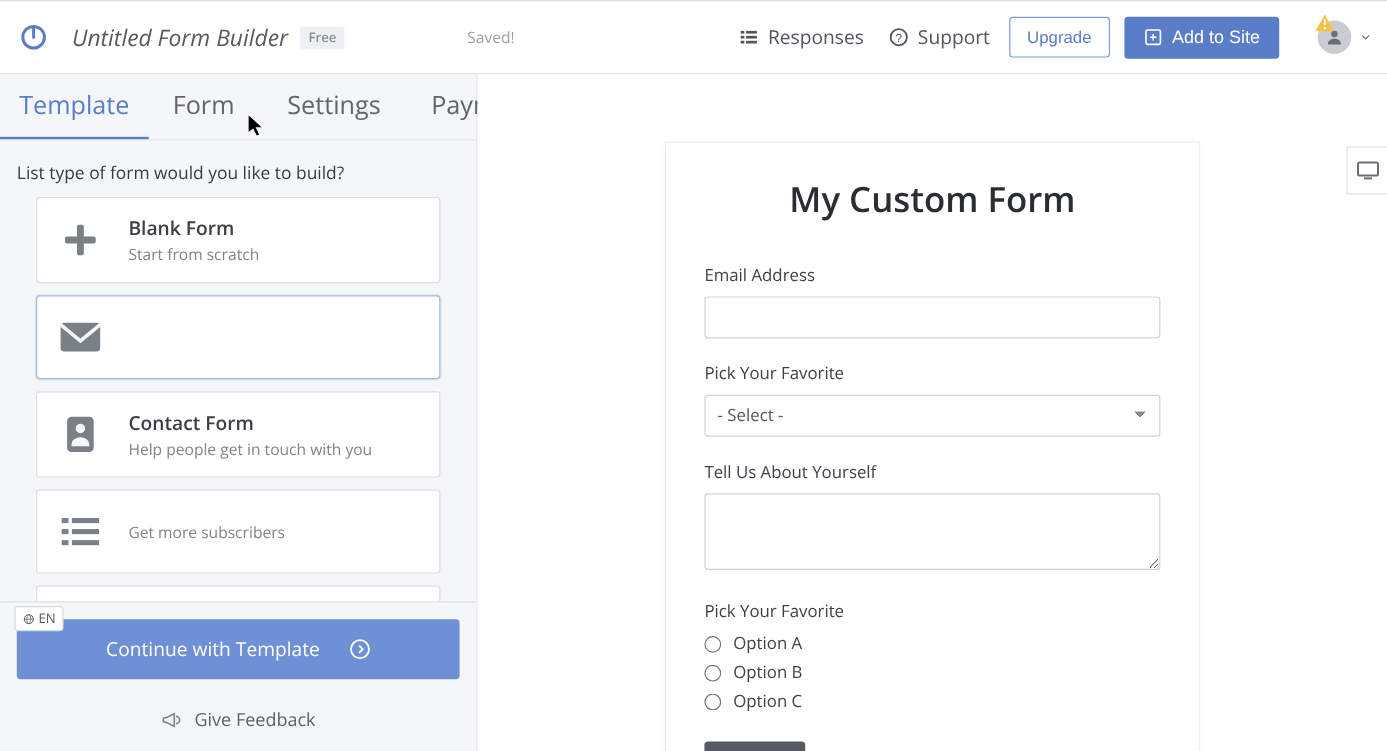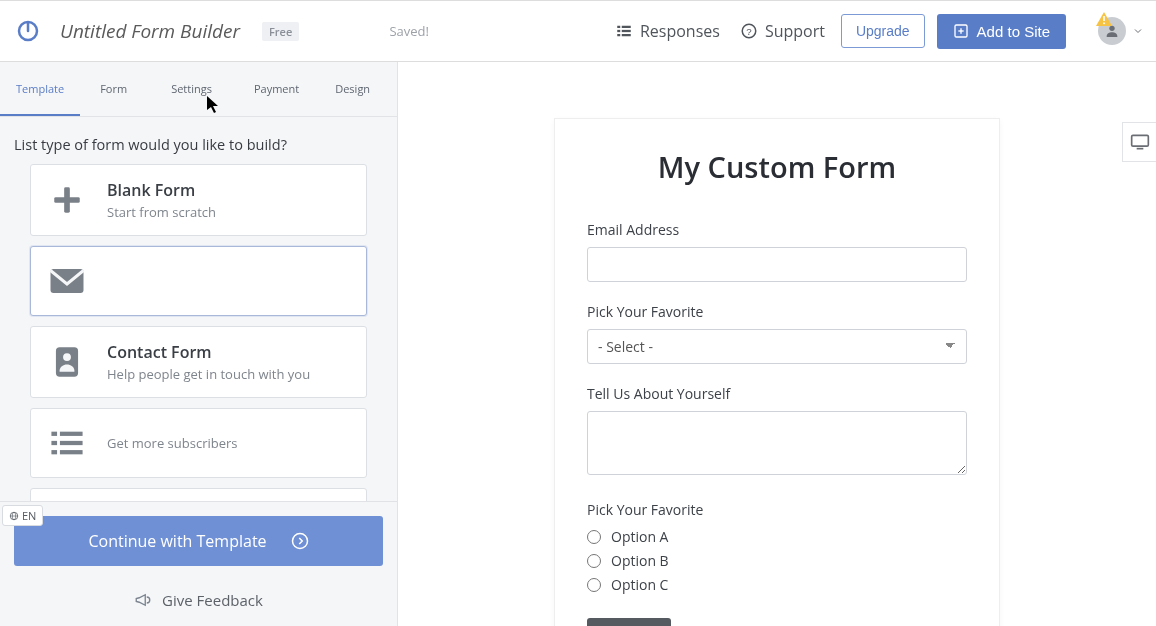--- a/index.html
+++ b/index.html
@@ -2,41 +2,41 @@
 <html><head>
 <meta charset="utf-8">
 <style>
 * { box-sizing: border-box; margin: 0; padding: 0; }
 body { font-family: -apple-system, "Open Sans", "Helvetica Neue", Arial, sans-serif; color: #333; background: #fff; overflow: hidden; }
 .app { width: 1156px; height: 626px; position: relative; display: flex; flex-direction: column; }
 
 
 .topbar { height: 62px; border-bottom: 1px solid #ddd; border-top: 1px solid #ddd; display: flex; align-items: center; padding: 0 12px 0 12px; gap: 12px; }
 .logo { width: 24px; height: 24px; margin-left: 4px; margin-right: 8px; }
-.titlewrap { display: flex; align-items: center; gap: 22px; }
+.titlewrap { display: flex; align-items: center; gap: 10px; }
 .form-title { font-style: italic; font-size: 19px; color: #5a5a5a; font-weight: 400; }
 .badge-free { background: #eef0f3; color: #8a8f98; font-size: 11px; padding: 2px 7px; border-radius: 2px; font-weight: 600; }
 .spacer { flex: 1; }
 .saved { color: #9da2a9; font-size: 13px; margin-right: 170px; }
 .topbtn { display: flex; align-items: center; gap: 7px; font-size: 16px; color: #50555c; cursor: pointer; padding: 6px 4px; }
 .topbtn svg { width: 18px; height: 18px; }
 .upgrade-btn { border: 1px solid #7c9bd6; color: #5a7dc7; background: #fff; padding: 8px 14px; border-radius: 3px; font-size: 14px; cursor: pointer; }
 .addsite-btn { background: #5a7dc7; color: #fff; border: none; padding: 9px 16px; border-radius: 3px; font-size: 15px; display: flex; align-items: center; gap: 8px; cursor: pointer; }
 .addsite-btn svg { width: 16px; height: 16px; }
 .avatar-wrap { position: relative; margin-left: 20px; display: flex; align-items: center; gap: 6px; cursor: pointer; }
 .avatar { width: 28px; height: 28px; border-radius: 50%; background: #c9cdd2; display: flex; align-items: center; justify-content: center; }
 .avatar svg { width: 16px; height: 16px; fill: #6a6e74; }
 .alert-tri { position: absolute; top: -8px; left: -2px; }
 .chevron-dn { width: 12px; height: 12px; }
 
 
 .main { flex: 1; display: flex; min-height: 0; }
 .sidebar { width: 398px; background: #f5f6f8; border-right: 1px solid #e1e3e6; display: flex; flex-direction: column; position: relative; }
 .tabs { display: flex; border-bottom: 1px solid #e1e3e6; height: 55px; align-items: stretch; }
-.tab { flex: 0 0 auto; padding: 0 16px; display: flex; align-items: center; font-size: 11px; color: #5f6670; cursor: pointer; border-bottom: 2px solid transparent; }
+.tab { flex: 0 0 auto; padding: 0 16px; display: flex; align-items: center; font-size: 21px; color: #5f6670; cursor: pointer; border-bottom: 2px solid transparent; }
 .tab:nth-child(2){ padding: 0 20px; }
 .tab:nth-child(3){ padding: 0 24px; }
 .tab:nth-child(4){ padding: 0 18px; }
 .tab:nth-child(5){ padding: 0 18px; }
 .tab.active { color: #5a7dc7; border-bottom-color: #5a7dc7; }
 
 .question { padding: 18px 14px 10px 14px; font-size: 14.5px; color: #383c42; }
 
 .template-list { padding: 0 30px; overflow: hidden; flex: 1; }
 .tmpl { background: #fff; border: 1px solid #dcdfe4; border-radius: 3px; padding: 14px 14px; display: flex; align-items: center; gap: 18px; margin-bottom: 10px; cursor: pointer; }
@@ -45,21 +45,21 @@
 .tmpl .icon svg { fill: #7a8088; }
 .tmpl .txt .name { font-size: 16px; color: #3a3f46; font-weight: 600; margin-bottom: 2px; }
 .tmpl .txt .desc { font-size: 13px; color: #7f858d; }
 
 .sidebar-footer { border-top: 1px solid #e0e2e6; background: #f5f6f8; }
 .continue-btn { margin: 14px; background: #6f90d5; color: #fff; text-align: center; padding: 14px 10px; border-radius: 3px; font-size: 16px; display: flex; align-items: center; justify-content: center; gap: 24px; cursor: pointer; }
 .continue-btn svg { width: 18px; height: 18px; }
 .feedback { display: flex; align-items: center; justify-content: center; gap: 10px; padding: 10px 0 16px 0; color: #5d6269; font-size: 15px; cursor: pointer; }
 .feedback svg { width: 18px; height: 18px; }
 
-.lang-badge { position: absolute; left: 2px; bottom: 100px; background: #fff; border: 1px solid #d8dbe0; border-radius: 3px; font-size: 11px; padding: 2px 6px; color: #565b62; display: flex; align-items: center; gap: 3px; z-index: 5; }
+.lang-badge { position: absolute; left: 12px; bottom: 100px; background: #fff; border: 1px solid #d8dbe0; border-radius: 3px; font-size: 11px; padding: 2px 6px; color: #565b62; display: flex; align-items: center; gap: 3px; z-index: 5; }
 
 
 .preview { flex: 1; position: relative; background: #fff; overflow: hidden; }
 .device-toggle { position: absolute; right: 0; top: 60px; width: 34px; height: 40px; border: 1px solid #e1e3e6; border-right: none; display: flex; align-items: center; justify-content: center; cursor: pointer; background: #fff; }
 .device-toggle svg { width: 20px; height: 18px; }
 .form-card { width: 446px; margin: 56px auto 0 auto; background: #fff; border: 1px solid #eee; box-shadow: 0 2px 6px rgba(0,0,0,0.04); padding: 28px 32px 20px 32px; }
 .form-card h1 { text-align: center; font-size: 29px; font-weight: 600; color: #2a2e34; margin-bottom: 34px; }
 .fld { margin-bottom: 20px; }
 .fld label { display: block; font-size: 14px; color: #3d4249; margin-bottom: 8px; }
 .fld input[type=text], .fld select, .fld textarea { width: 100%; border: 1px solid #cfd3d9; border-radius: 3px; padding: 7px 10px; font-size: 14px; font-family: inherit; background: #fff; color: #555; }

